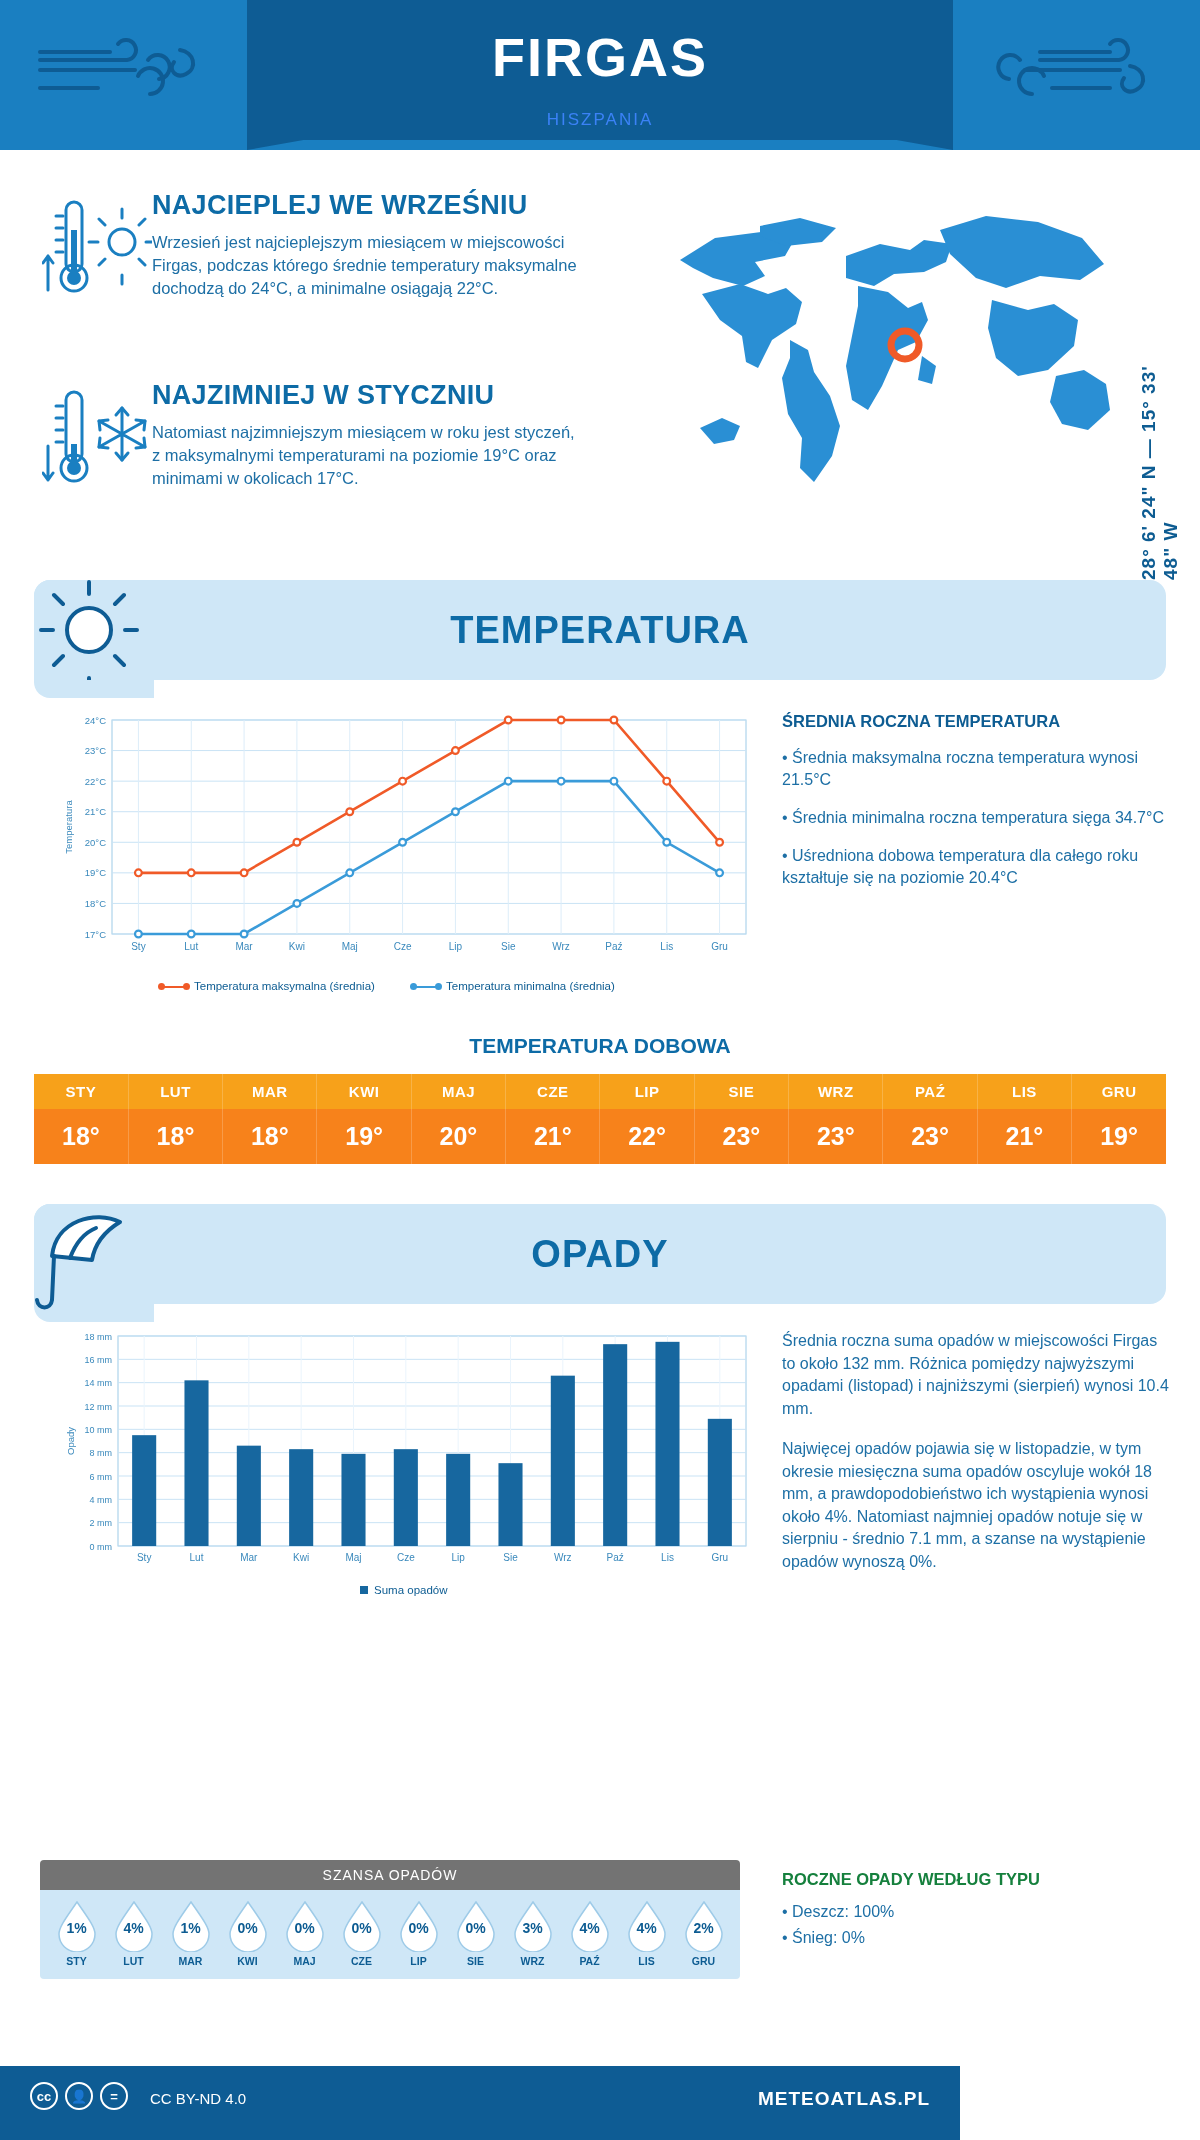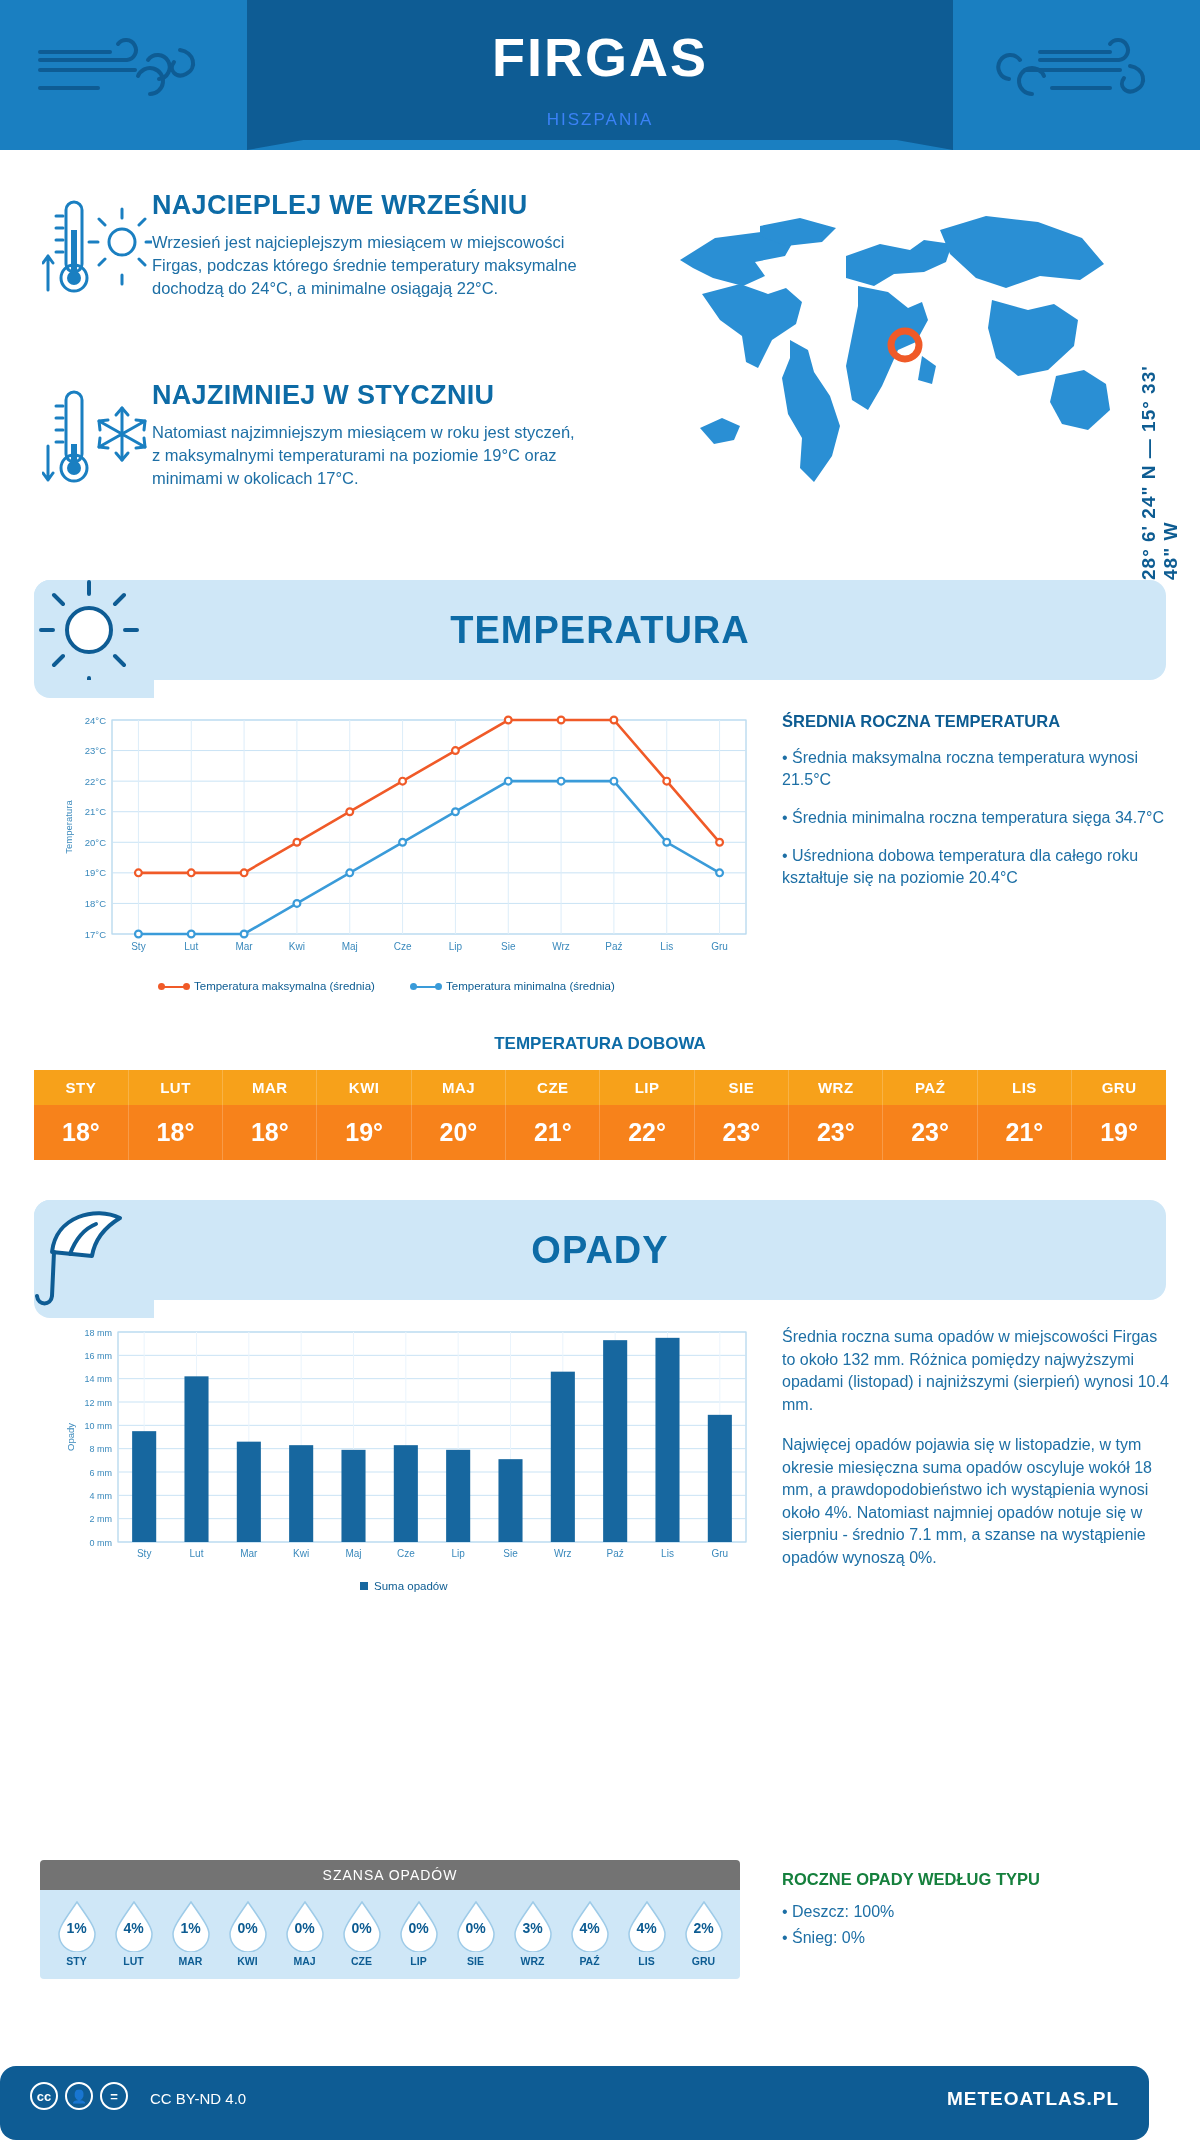--- a/index.html
+++ b/index.html
@@ -72,21 +72,21 @@
   .legend span.key { display:inline-block; margin-right:34px; }
   .legend i { display:inline-block; width:28px; height:2px; vertical-align:middle; margin-right:6px; position:relative;}
   .legend i::before, .legend i::after{content:"";position:absolute;top:-2.5px;width:7px;height:7px;border-radius:50%;background:inherit;}
   .legend i::before{left:-2px;} .legend i::after{right:-2px;}
 
   .side-text { position:absolute; left:782px; top:14px; width:390px; }
   .side-text h3 { font-size:16.5px; color:#0d5c92; margin:0 0 16px 0; font-weight:bold;}
   .side-text p { font-size:16px; line-height:22px; color:#1d6fa5; margin:8px 0 16px 0;}
 
   
-  .tbl-title { text-align:center; font-size:17px; font-weight:bold; color:#0d6ba6; margin:6px 0 16px;}
+  .tbl-title { text-align:center; font-size:21px; font-weight:bold; color:#0d6ba6; margin:6px 0 16px;}
   .daily { margin:0 34px; }
   .daily table { width:100%; border-collapse:collapse; table-layout:fixed;}
   .daily th {
     background:#f7a11a; color:#ffffff; font-size:15px; font-weight:bold;
     padding:9px 0; letter-spacing:0.5px;
   }
   .daily td {
     background:#f7821b; color:#ffffff; font-size:25px; font-weight:bold;
     padding:13px 0; text-align:center;
   }
@@ -111,21 +111,21 @@
   .dropshape svg{display:block;}
   .dropval { position:absolute; left:0; top:20px; width:44px; text-align:center;
     font-size:14px; font-weight:bold; color:#0d5c92;}
   .dropmon { font-size:10.5px; color:#0d5c92; font-weight:bold; margin-top:3px;}
 
   .rtype { position:absolute; left:782px; top:1870px; width:390px;}
   .rtype h3 { font-size:16.5px; color:#15803d; margin:0 0 12px 0; font-weight:bold;}
   .rtype p { font-size:16px; line-height:22px; color:#1d6fa5; margin:0 0 4px 0;}
 
   
-  .footer { position:absolute; left:0; bottom:0; width:1149px; height:74px; background:#0e5c94;border-radius:16px;}
+  .footer { position:absolute; left:0; bottom:0; width:960px; height:74px; background:#0e5c94;}
   .footer .brand { position:absolute; right:30px; top:22px; color:#ffffff; font-size:19px; font-weight:bold; letter-spacing:1px;}
   .cc-badges { position:absolute; left:30px; top:16px; display:flex; gap:7px;}
   .cc-badges span {
     width:28px;height:28px;border:2px solid #fff;border-radius:50%;
     color:#fff;font-size:13px;display:flex;align-items:center;justify-content:center;font-weight:bold;
   }
   .lic-text { position:absolute; left:150px; top:24px; color:#ffffff; font-size:15px;}
   text { font-family:"Liberation Sans", sans-serif; }
 </style>
 </head>

